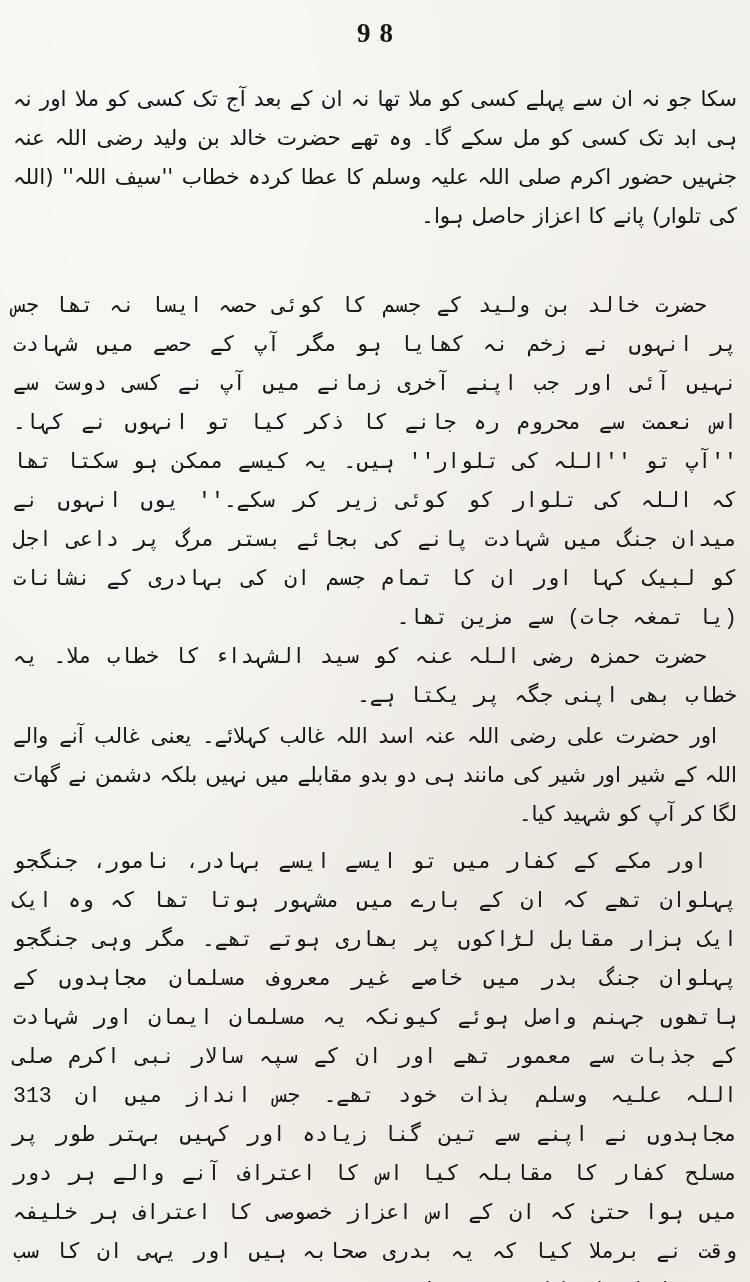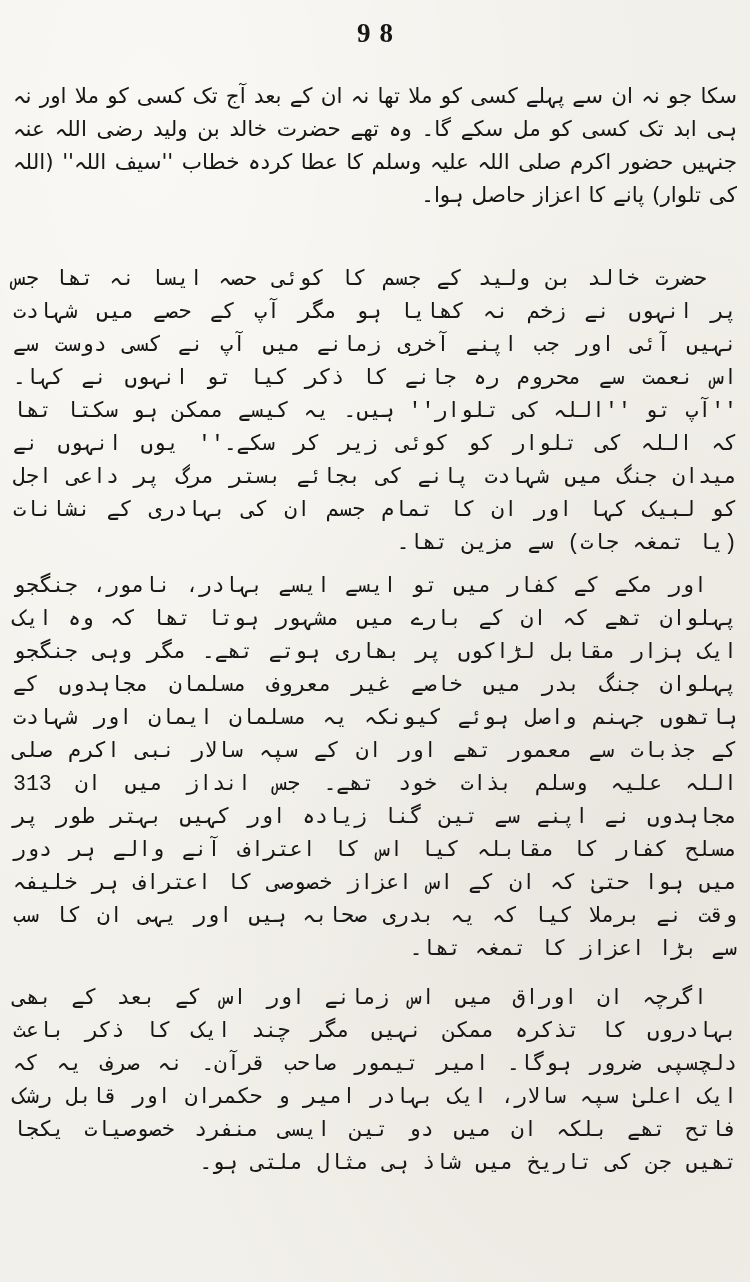--- a/index.html
+++ b/index.html
@@ -33,21 +33,21 @@
     color: #161616;
     margin: 4px 0 30px 0;
     padding-left: 9px; 
   }
   .urdu-para {
     direction: rtl;
     unicode-bidi: embed;
     text-align: justify;
     text-justify: inter-word;
     font-size: 21.5px;
-    line-height: 33px;
+    line-height: 39px;
     margin: 0;
     color: #171717;
     word-spacing: 1px;
   }
   .urdu-para.indent   { text-indent: 30px; font-family: Liberation Mono, monospace; }
   .urdu-para.indent-sm{ text-indent: 20px; }
   .gap-large { height: 52px; }
   .gap-mid   { height: 16px; }
   .gap-small { height: 10px; }
 </style>
@@ -57,21 +57,23 @@
 <div class="scan-page">
 
   <div class="page-number">98</div>
 
   <p class="urdu-para">سکا جو نہ ان سے پہلے کسی کو ملا تھا نہ ان کے بعد آج تک کسی کو ملا اور نہ ہی ابد تک کسی کو مل سکے گا۔ وہ تھے حضرت خالد بن ولید رضی اللہ عنہ جنہیں حضور اکرم صلی اللہ علیہ وسلم کا عطا کردہ خطاب ''سیف اللہ'' (اللہ کی تلوار) پانے کا اعزاز حاصل ہوا۔</p>
 
   <div class="gap-large"></div>
 
   <p class="urdu-para indent">حضرت خالد بن ولید کے جسم کا کوئی حصہ ایسا نہ تھا جس پر انہوں نے زخم نہ کھایا ہو مگر آپ کے حصے میں شہادت نہیں آئی اور جب اپنے آخری زمانے میں آپ نے کسی دوست سے اس نعمت سے محروم رہ جانے کا ذکر کیا تو انہوں نے کہا۔ ''آپ تو ''اللہ کی تلوار'' ہیں۔ یہ کیسے ممکن ہو سکتا تھا کہ اللہ کی تلوار کو کوئی زیر کر سکے۔'' یوں انہوں نے میدان جنگ میں شہادت پانے کی بجائے بستر مرگ پر داعی اجل کو لبیک کہا اور ان کا تمام جسم ان کی بہادری کے نشانات (یا تمغہ جات) سے مزین تھا۔</p>
 
+  <p class="urdu-para indent">حضرت حمزہ رضی اللہ عنہ کو سید الشہداء کا خطاب ملا۔ یہ خطاب بھی اپنی جگہ پر یکتا ہے۔</p>
 
+  <p class="urdu-para indent-sm">اور حضرت علی رضی اللہ عنہ اسد اللہ غالب کہلائے۔ یعنی غالب آنے والے اللہ کے شیر اور شیر کی مانند ہی دو بدو مقابلے میں نہیں بلکہ دشمن نے گھات لگا کر آپ کو شہید کیا۔</p>
 
   <div class="gap-small"></div>
 
   <p class="urdu-para indent">اور مکے کے کفار میں تو ایسے ایسے بہادر، نامور، جنگجو پہلوان تھے کہ ان کے بارے میں مشہور ہوتا تھا کہ وہ ایک ایک ہزار مقابل لڑاکوں پر بھاری ہوتے تھے۔ مگر وہی جنگجو پہلوان جنگ بدر میں خاصے غیر معروف مسلمان مجاہدوں کے ہاتھوں جہنم واصل ہوئے کیونکہ یہ مسلمان ایمان اور شہادت کے جذبات سے معمور تھے اور ان کے سپہ سالار نبی اکرم صلی اللہ علیہ وسلم بذات خود تھے۔ جس انداز میں ان 313 مجاہدوں نے اپنے سے تین گنا زیادہ اور کہیں بہتر طور پر مسلح کفار کا مقابلہ کیا اس کا اعتراف آنے والے ہر دور میں ہوا حتیٰ کہ ان کے اس اعزاز خصوصی کا اعتراف ہر خلیفہ وقت نے برملا کیا کہ یہ بدری صحابہ ہیں اور یہی ان کا سب سے بڑا اعزاز کا تمغہ تھا۔</p>
 
   <div class="gap-mid"></div>
 
   <p class="urdu-para indent">اگرچہ ان اوراق میں اس زمانے اور اس کے بعد کے بھی بہادروں کا تذکرہ ممکن نہیں مگر چند ایک کا ذکر باعث دلچسپی ضرور ہوگا۔ امیر تیمور صاحب قرآن۔ نہ صرف یہ کہ ایک اعلیٰ سپہ سالار، ایک بہادر امیر و حکمران اور قابل رشک فاتح تھے بلکہ ان میں دو تین ایسی منفرد خصوصیات یکجا تھیں جن کی تاریخ میں شاذ ہی مثال ملتی ہو۔</p>
 
 </div>

